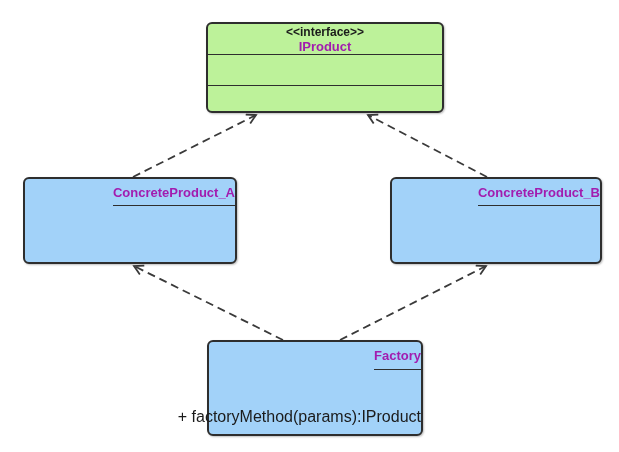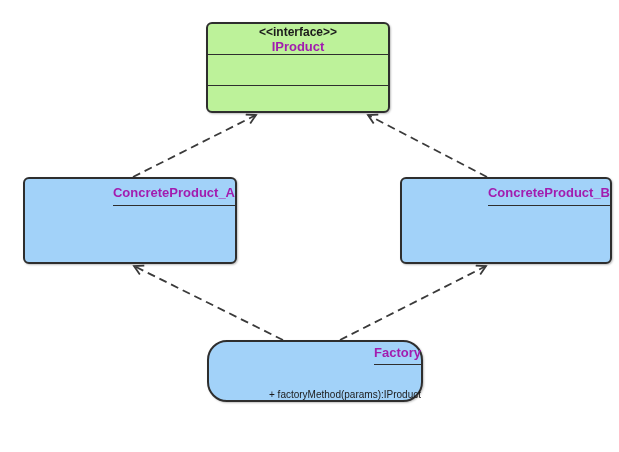--- a/index.html
+++ b/index.html
@@ -63,21 +63,21 @@
     font-size: 13px;
     font-weight: bold;
     color: #a21caf;
     line-height: 15px;
   }
   .member {
     align-items: flex-start;
     justify-content: center;
   }
   .member-text {
-    font-size: 10px;
+    font-size: 16px;
     font-weight: normal;
     color: #1b1b1b;
     padding-left: 8px;
     white-space: nowrap;
   }
 </style>
 </head>
 <body>
 
 <div class="canvas">
@@ -87,46 +87,46 @@
       <marker id="openArrow" markerWidth="16" markerHeight="16" refX="11" refY="6" orient="auto" markerUnits="userSpaceOnUse">
         <path d="M2,1 L11,6 L2,11" fill="none" stroke="#3a3a3a" stroke-width="1.8"></path>
       </marker>
     </defs>
     <line x1="133" y1="177" x2="256" y2="115" marker-end="url(#openArrow)"></line>
     <line x1="487" y1="177" x2="368" y2="115" marker-end="url(#openArrow)"></line>
     <line x1="283" y1="340" x2="134" y2="266" marker-end="url(#openArrow)"></line>
     <line x1="340" y1="340" x2="486" y2="266" marker-end="url(#openArrow)"></line>
   </svg>
 
-  <div class="uml-box green" style="left:206px; top:22px; width:184px; height:91px;">
+  <div class="uml-box green" style="left:206px; top:22px; width:238px; height:91px;">
     <div class="compartment" style="height:31px;">
       <div class="stereotype">&lt;&lt;interface&gt;&gt;</div>
       <div class="cls-name">IProduct</div>
     </div>
     <div class="compartment" style="height:31px;"></div>
     <div class="compartment last"></div>
   </div>
 
   <div class="uml-box blue" style="left:23px; top:177px; width:214px; height:87px;">
     <div class="compartment" style="height:27px;">
       <div class="cls-name">ConcreteProduct_A</div>
     </div>
     <div class="compartment" style="height:32px;"></div>
     <div class="compartment last"></div>
   </div>
 
-  <div class="uml-box blue" style="left:400px; top:177px; width:212px; height:87px;">
+  <div class="uml-box blue" style="left:390px; top:177px; width:212px; height:87px;">
     <div class="compartment" style="height:27px;">
       <div class="cls-name">ConcreteProduct_B</div>
     </div>
     <div class="compartment" style="height:32px;"></div>
     <div class="compartment last"></div>
   </div>
 
-  <div class="uml-box blue" style="left:207px; top:340px; width:216px; height:62px;border-radius:20px;">
+  <div class="uml-box blue" style="left:207px; top:340px; width:216px; height:96px;">
     <div class="compartment" style="height:28px;">
       <div class="cls-name">Factory</div>
     </div>
     <div class="compartment" style="height:30px;"></div>
     <div class="compartment last member">
       <div class="member-text">+ factoryMethod(params):IProduct</div>
     </div>
   </div>
 
 </div>

